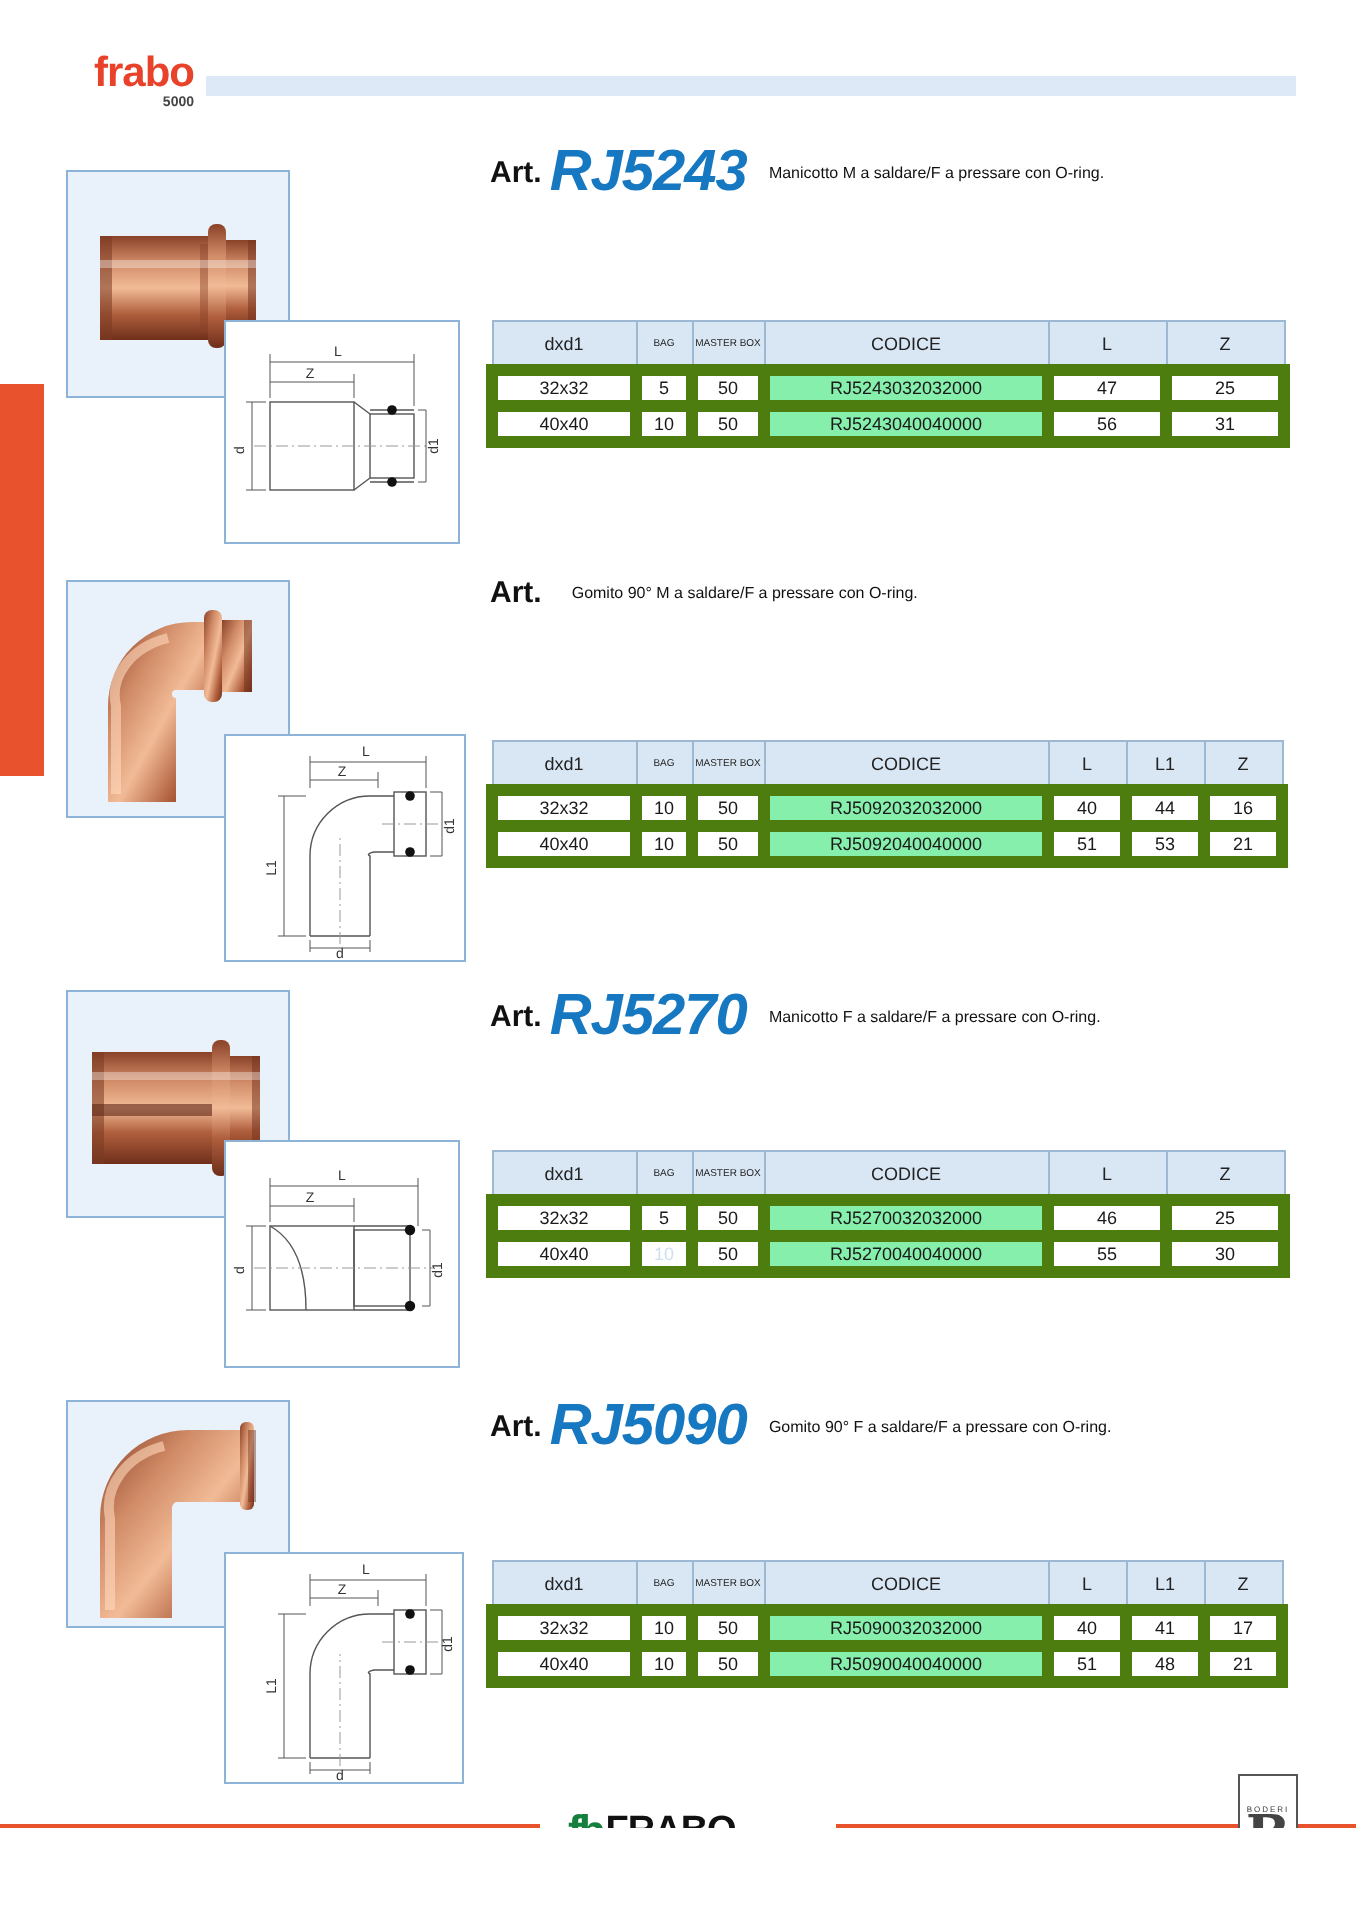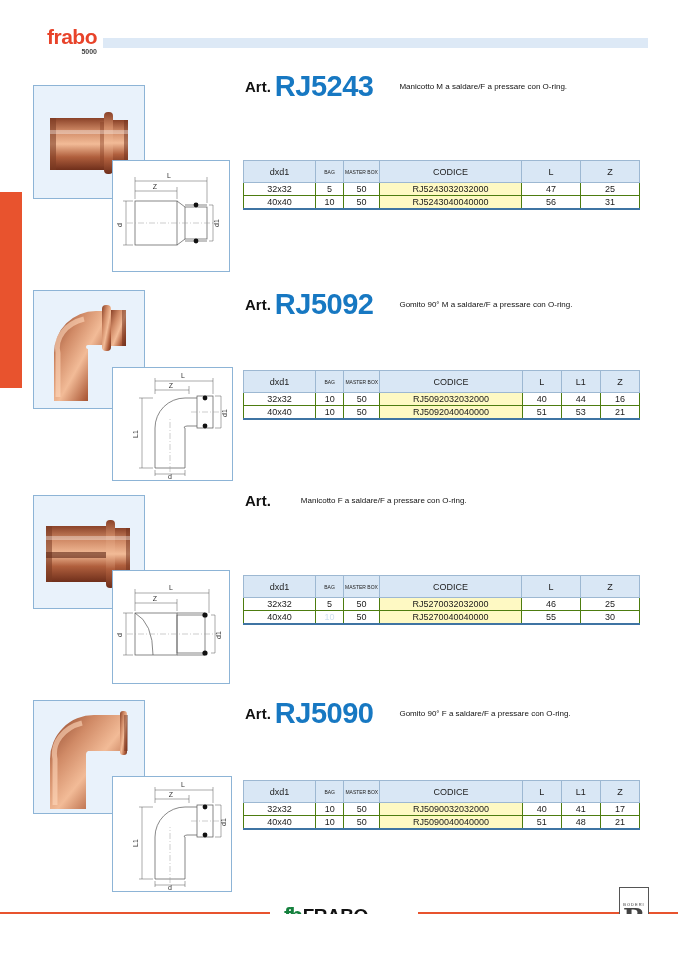--- a/index.html
+++ b/index.html
@@ -7,33 +7,33 @@
         font-family:"Liberation Sans", sans-serif;color:#222;}
   
   .brand{position:absolute;left:47px;top:26px;line-height:1;}
   .brand .word{font-size:21px;font-weight:bold;color:#e8432a;letter-spacing:-0.5px;}
   .brand .sub{display:block;text-align:right;font-size:7px;font-weight:bold;color:#444;margin-top:1px;}
   .topbar{position:absolute;left:103px;top:38px;width:545px;height:10px;background:#dde9f6;}
   .sidetab{position:absolute;left:0;top:192px;width:22px;height:196px;background:#e8532e;}
   
   .sec-title{position:absolute;display:flex;align-items:center;}
   .art{font-size:15px;font-weight:bold;color:#111;margin-right:4px;}
-  .code{font-size:29px;font-weight:bold;color:#1778c2;letter-spacing:-0.5px;}
-  .desc{font-size:8px;color:#111;margin-left:26px;max-width:265px;}
+  .code{font-size:29px;font-weight:bold;color:#1778c2;letter-spacing:-0.5px;font-style:italic;}
+  .desc{font-size:8px;color:#111;margin-left:11px;max-width:265px;}
   
   .photobox{position:absolute;background:#e9f2fb;border:1px solid #8db4d6;}
   .drawbox{position:absolute;background:#ffffff;border:1px solid #8db4d6;z-index:2;}
   .photobox svg,.drawbox svg{display:block;width:100%;height:100%;}
   
   table.spec{position:absolute;border-collapse:collapse;table-layout:fixed;width:397px;
              font-size:9px;background:#fff;border:1px solid #4a7ba6;border-bottom:2px solid #3f74a3;}
   table.spec th{background:#d9e7f5;font-weight:normal;height:21px;border:1px solid #9db8d2;text-align:center;padding:0;}
   table.spec th.sm{font-size:5px;line-height:1.2;}
-  table.spec td{height:12px;border:1px solid #4d7c0f;text-align:center;padding:0;color:#1a1a1a;}
-  table.spec td.codice{background:#fef9c3;}
+  table.spec td{height:12px;border:6px solid #4d7c0f;text-align:center;padding:0;color:#1a1a1a;}
+  table.spec td.codice{background:#86efac;}
   table.spec td.faint{color:#cfe0ef;}
   .tbl0{left:243px;top:160px;} .tbl1{left:243px;top:370px;}
   .tbl2{left:243px;top:575px;} .tbl3{left:243px;top:780px;}
   
   .footbar{position:absolute;height:13px;background:#e8532e;top:912px;}
   .footbar.left{left:0;width:270px;} .footbar.right{left:418px;width:260px;}
   .footlogo{position:absolute;left:280px;top:903px;display:flex;align-items:center;z-index:3;background:#fff;padding:0 4px;}
   .footlogo .fb{font-size:22px;font-weight:bold;color:#15803d;letter-spacing:-2px;margin-right:2px;}
   .footlogo .fr{font-size:19px;font-weight:bold;color:#111;letter-spacing:-0.5px;}
   .seal{position:absolute;left:358px;top:889px;width:52px;height:52px;border:1px solid #666;border-radius:50%;
@@ -147,21 +147,20 @@
           <td>50</td>
           <td class="codice">RJ5243040040000</td>
           <td>56</td>
           <td>31</td>
         </tr>
       </tbody>
     </table>
 
   <div class="sec-title" style="left:245px;top:288px;">
     <span class="art">Art.</span>
-    <span class="code">RJ5092</span>
     <span class="desc">Gomito 90° M a saldare/F a pressare con O-ring.</span>
   </div>
 
   <div class="photobox" style="left:33px;top:290px;width:110px;height:117px;">
     <svg viewBox="0 0 110 117">
       <defs>
         <linearGradient id="cop2" x1="0" y1="0" x2="1" y2="1">
           <stop offset="0" stop-color="#8a4228"></stop>
             <stop offset="0.3" stop-color="#d08a66"></stop>
           <stop offset="0.55" stop-color="#f2bb97"></stop>
@@ -243,20 +242,21 @@
           <td class="codice">RJ5092040040000</td>
           <td>51</td>
           <td>53</td>
           <td>21</td>
         </tr>
       </tbody>
     </table>
 
   <div class="sec-title" style="left:245px;top:492px;">
     <span class="art">Art.</span>
+    <span class="code">RJ5270</span>
     <span class="desc">Manicotto F a saldare/F a pressare con O-ring.</span>
   </div>
 
   <div class="photobox" style="left:33px;top:495px;width:110px;height:112px;">
     <svg viewBox="0 0 110 112">
       <defs>
         <linearGradient id="cop3" x1="0" y1="0" x2="0" y2="1">
           <stop offset="0" stop-color="#8a4228"></stop>
             <stop offset="0.25" stop-color="#d08a66"></stop>
           <stop offset="0.5" stop-color="#f2bb97"></stop>

